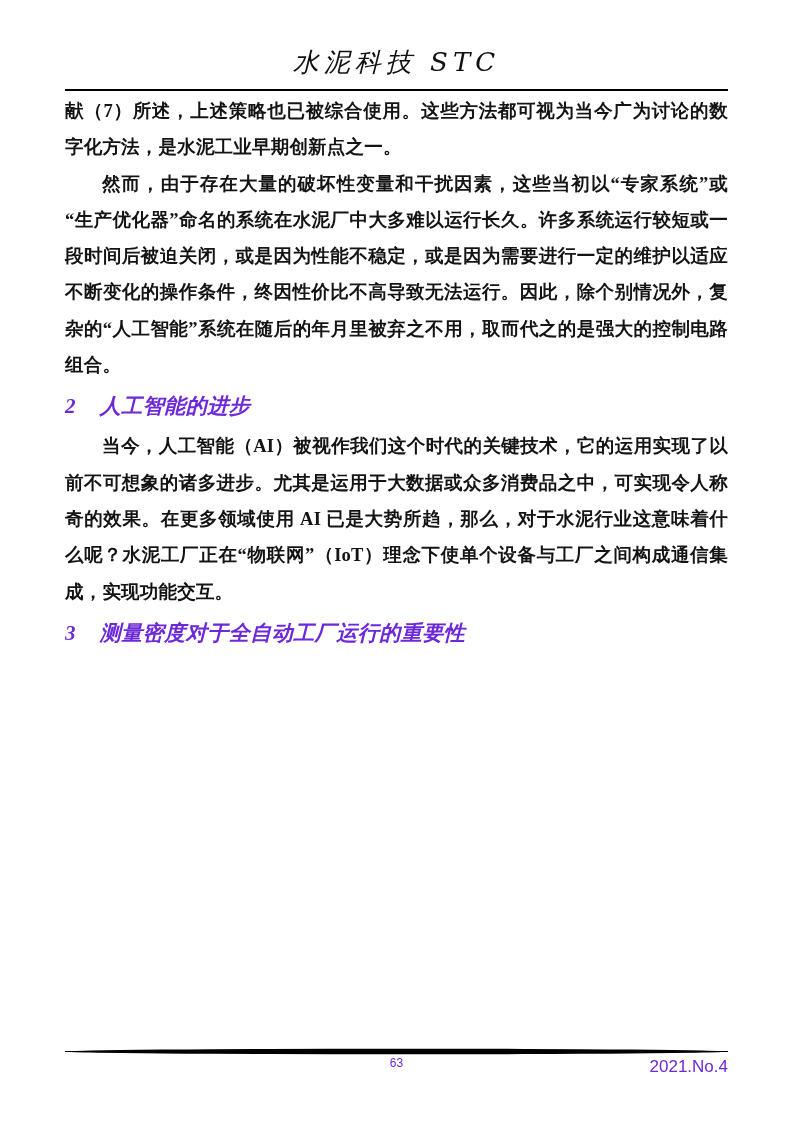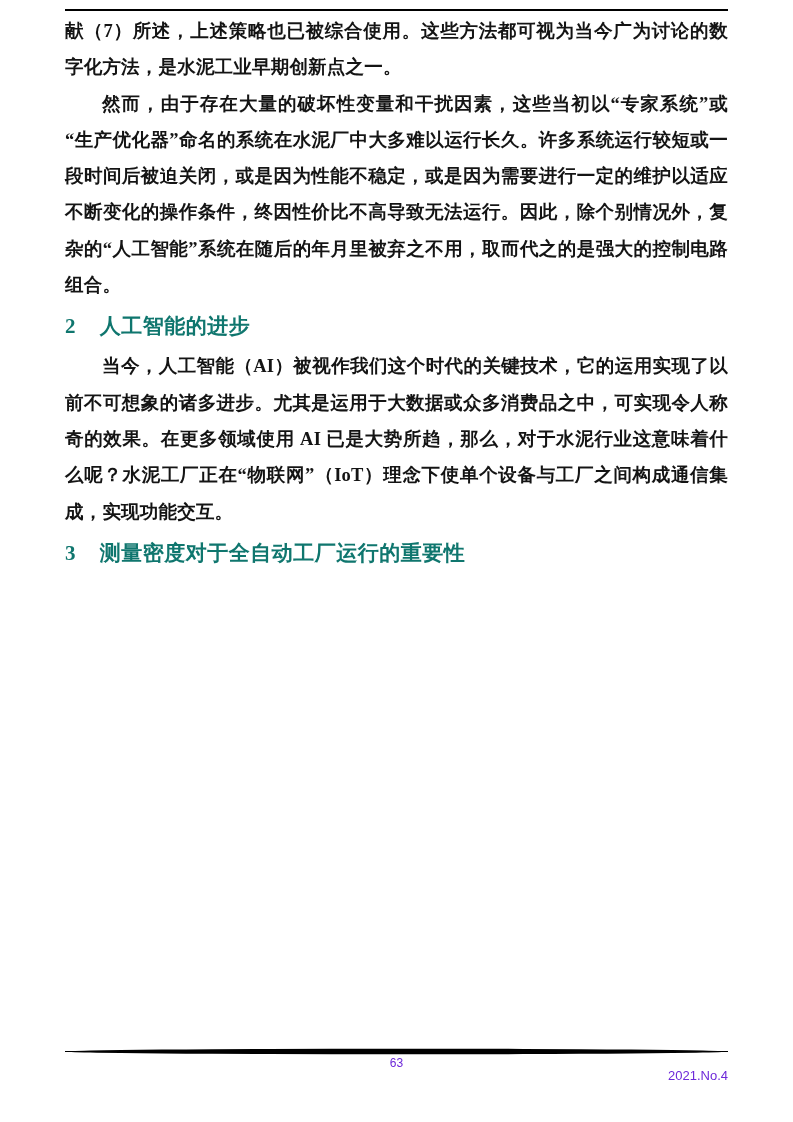--- a/index.html
+++ b/index.html
@@ -55,21 +55,22 @@
     font-weight: bold;
   }
   .para.no-indent {
     text-indent: 0;
   }
   .section-heading {
     margin: 8px 0 7px 0;
     font-size: 21px;
     line-height: 29px;
     font-weight: bold;
-    color: #0f766e;
+    color: #6d28d9;
+    font-style: italic;
   }
   .sec-num {
     font-family: "Liberation Serif", serif;
     margin-right: 0.9em;
   }
   .sec-title {
     font-family: "Liberation Sans", sans-serif;
     letter-spacing: 0.5px;
   }
   .page-footer {
@@ -93,31 +94,34 @@
   }
   .page-number {
     position: absolute;
     left: 50%;
     transform: translateX(-50%);
     top: 0;
   }
   .issue-label {
     position: absolute;
     right: 0;
-    top: 12px;
-    font-size: 13px;
+    top: 1px;
+    font-size: 17px;
     text-align: right;
   }
 </style>
 </head>
 <body>
 
 <div class="page">
   <div class="content">
 
+    <header class="page-header">
+      <div class="journal-title">水泥科技 STC</div>
+    </header>
 
     <div class="header-rule"></div>
 
     <main class="body-text">
 
       <p class="para no-indent">献（7）所述，上述策略也已被综合使用。这些方法都可视为当今广为讨论的数字化方法，是水泥工业早期创新点之一。</p>
 
       <p class="para">然而，由于存在大量的破坏性变量和干扰因素，这些当初以“专家系统”或“生产优化器”命名的系统在水泥厂中大多难以运行长久。许多系统运行较短或一段时间后被迫关闭，或是因为性能不稳定，或是因为需要进行一定的维护以适应不断变化的操作条件，终因性价比不高导致无法运行。因此，除个别情况外，复杂的“人工智能”系统在随后的年月里被弃之不用，取而代之的是强大的控制电路组合。</p>
 
       <h2 class="section-heading">

